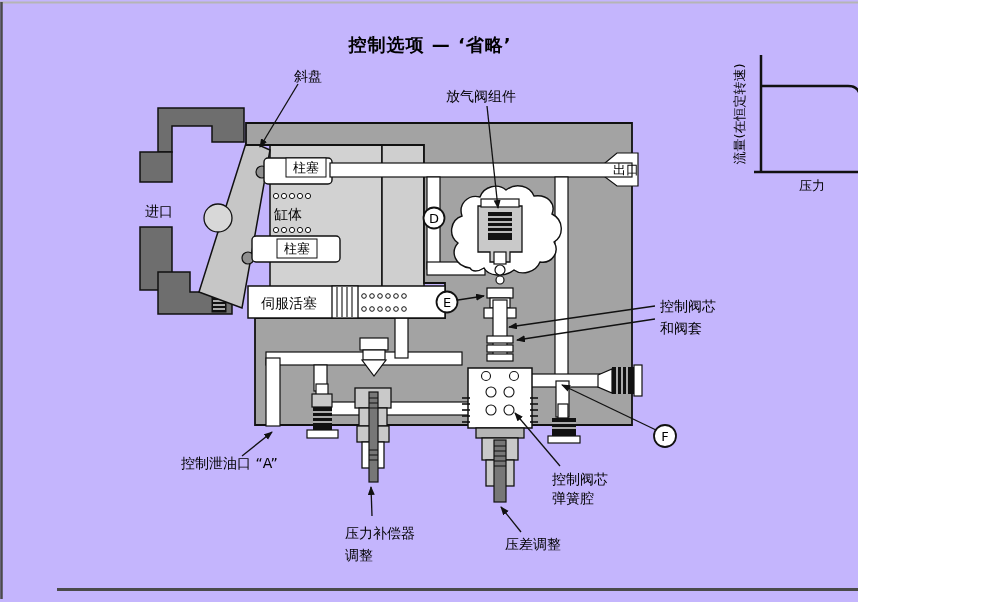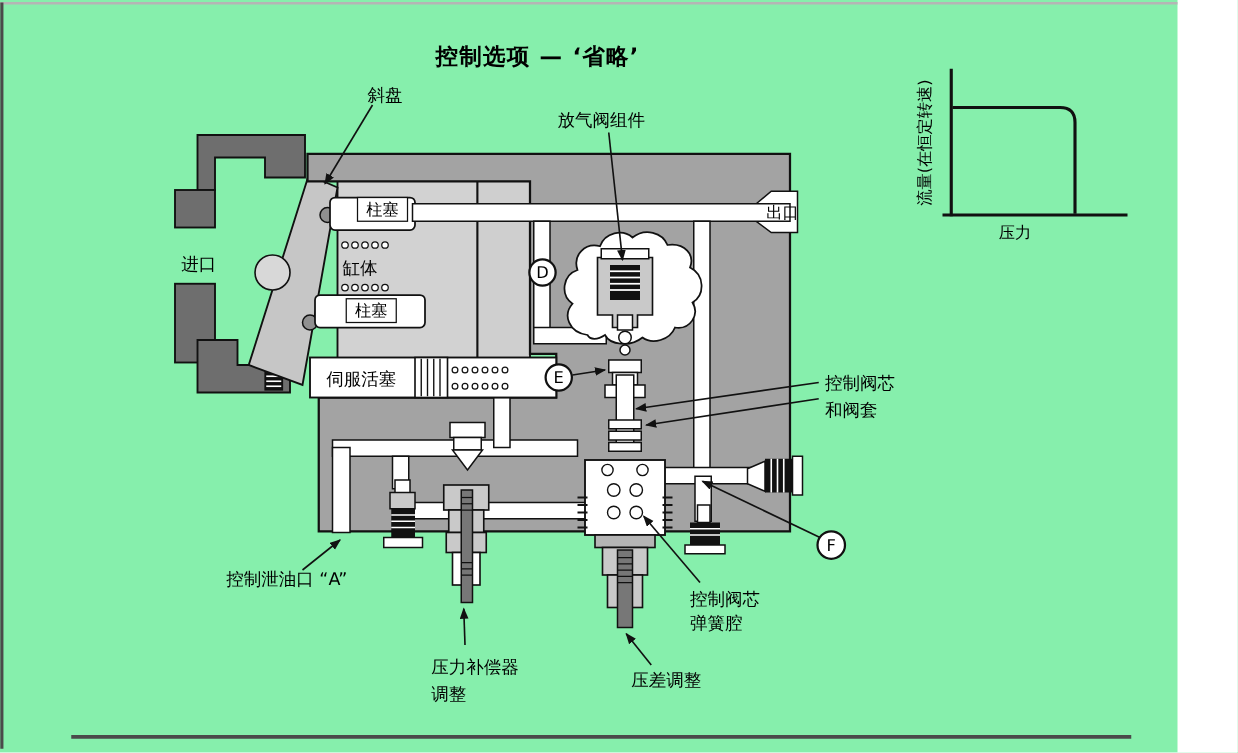--- a/index.html
+++ b/index.html
@@ -1,16 +1,16 @@
 <!DOCTYPE html>
 <html><head>
 <meta charset="utf-8">
 <style>
   html,body{margin:0;padding:0;background:#fff;}
-  .page{position:relative;width:942px;height:602px;background:#86efac;overflow:hidden;
+  .page{position:relative;width:858px;height:602px;background:#c4b5fd;overflow:hidden;
         font-family:"DejaVu Sans","Liberation Sans",sans-serif;}
   svg{display:block;}
   text{fill:#000;font-family:"DejaVu Sans","Liberation Sans",sans-serif;}
   .lbl{font-size:14px;font-weight:500;}
   .lbl-s{font-size:13px;font-weight:500;}
   .ttl{font-size:18px;font-weight:bold;letter-spacing:1px;}
   .axis-lbl{font-size:13px;font-weight:500;}
   .callout-letter{font-size:13px;font-weight:500;}
 </style>
 </head>

